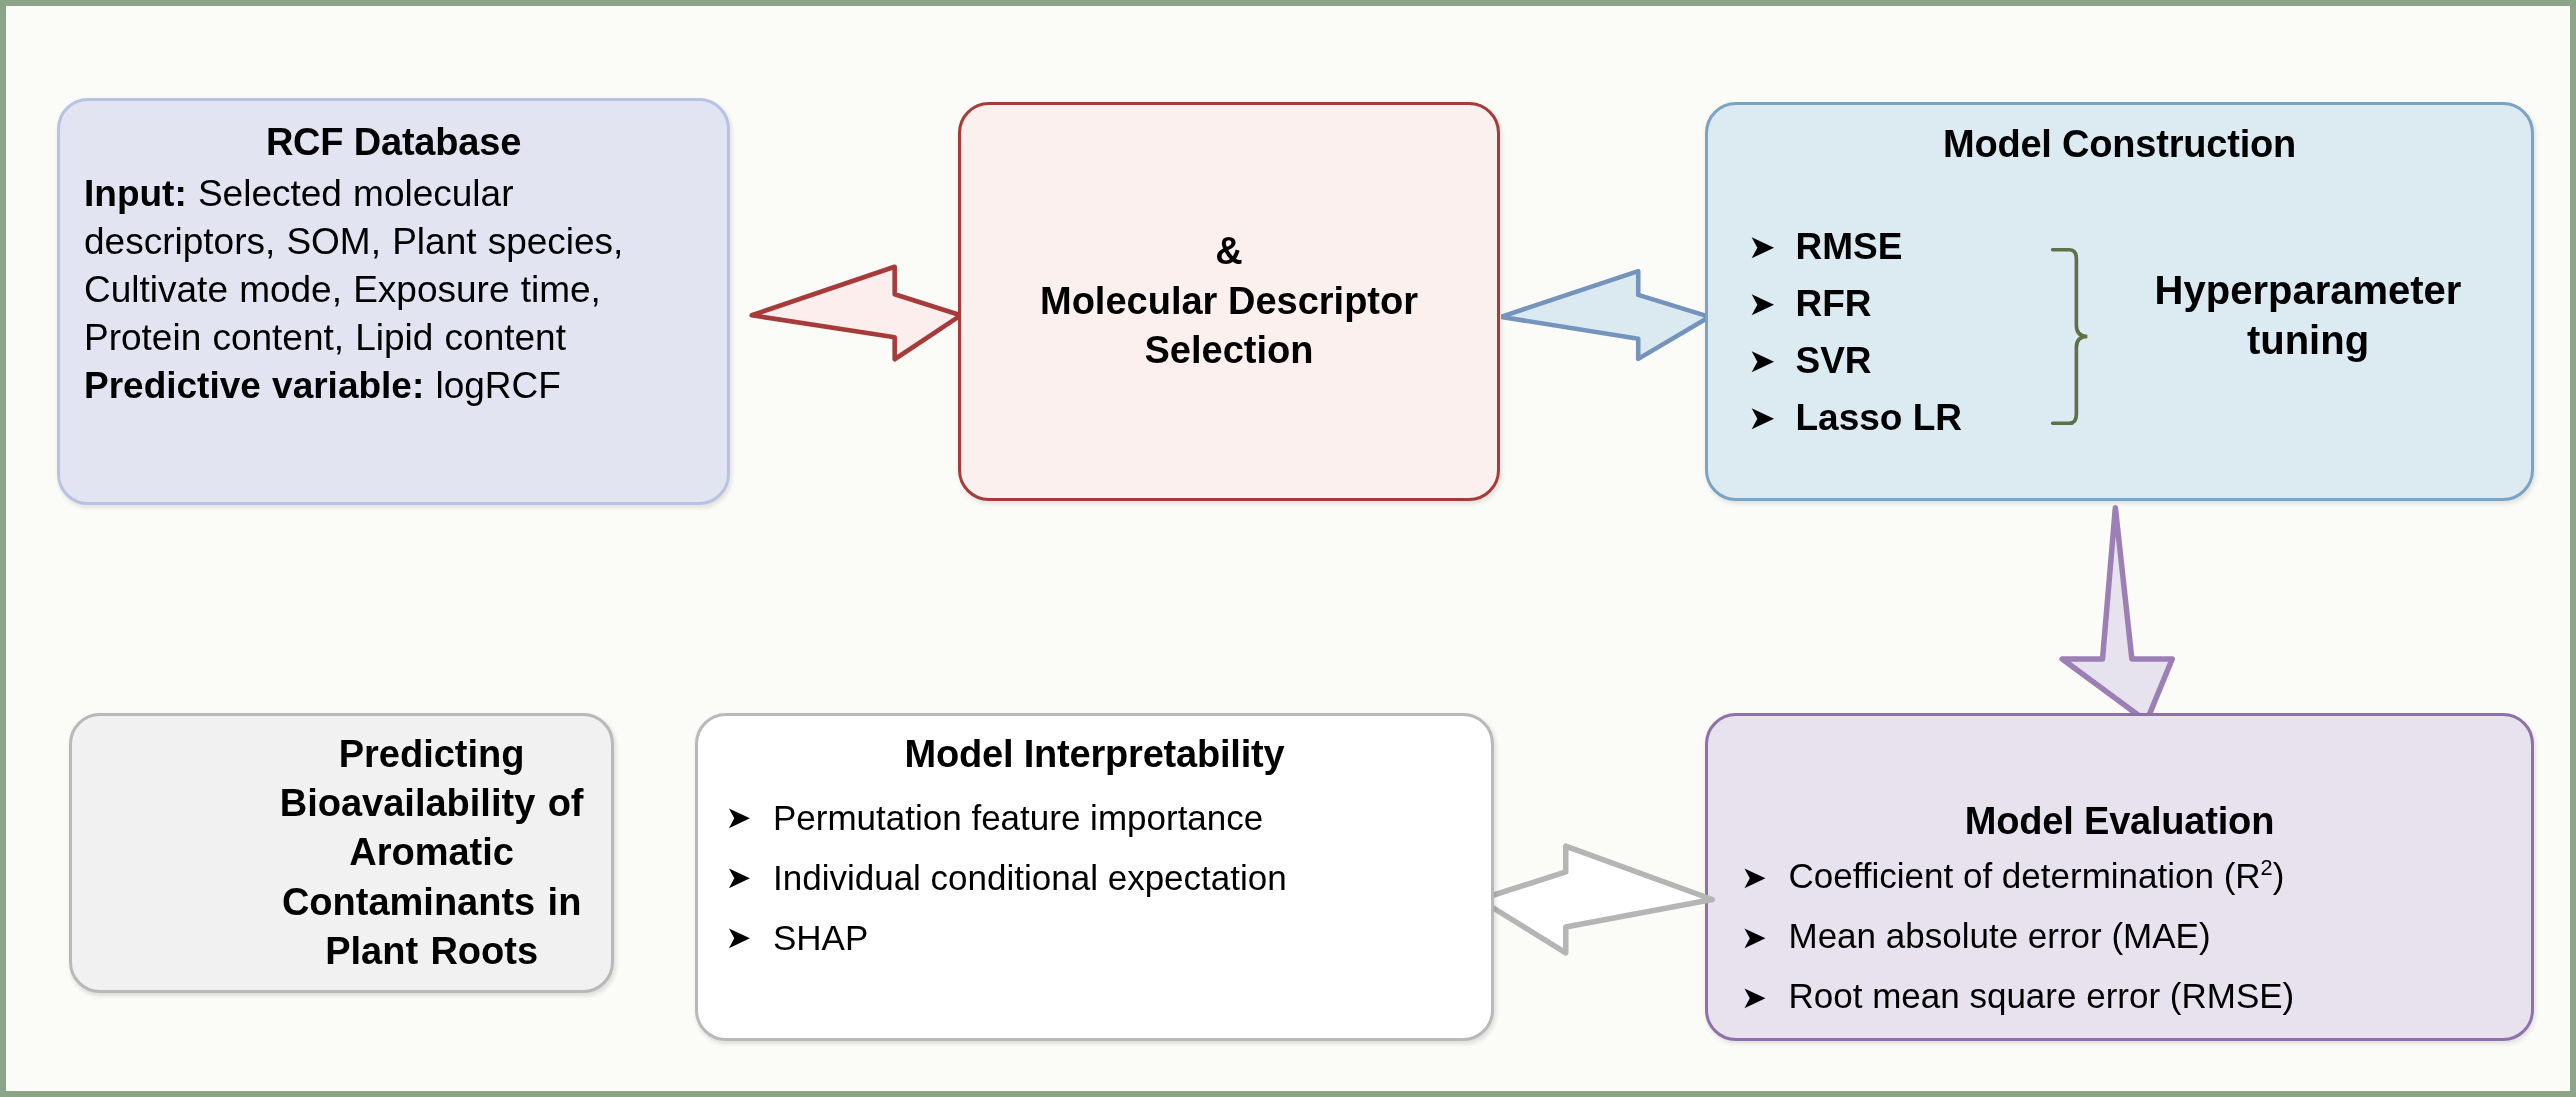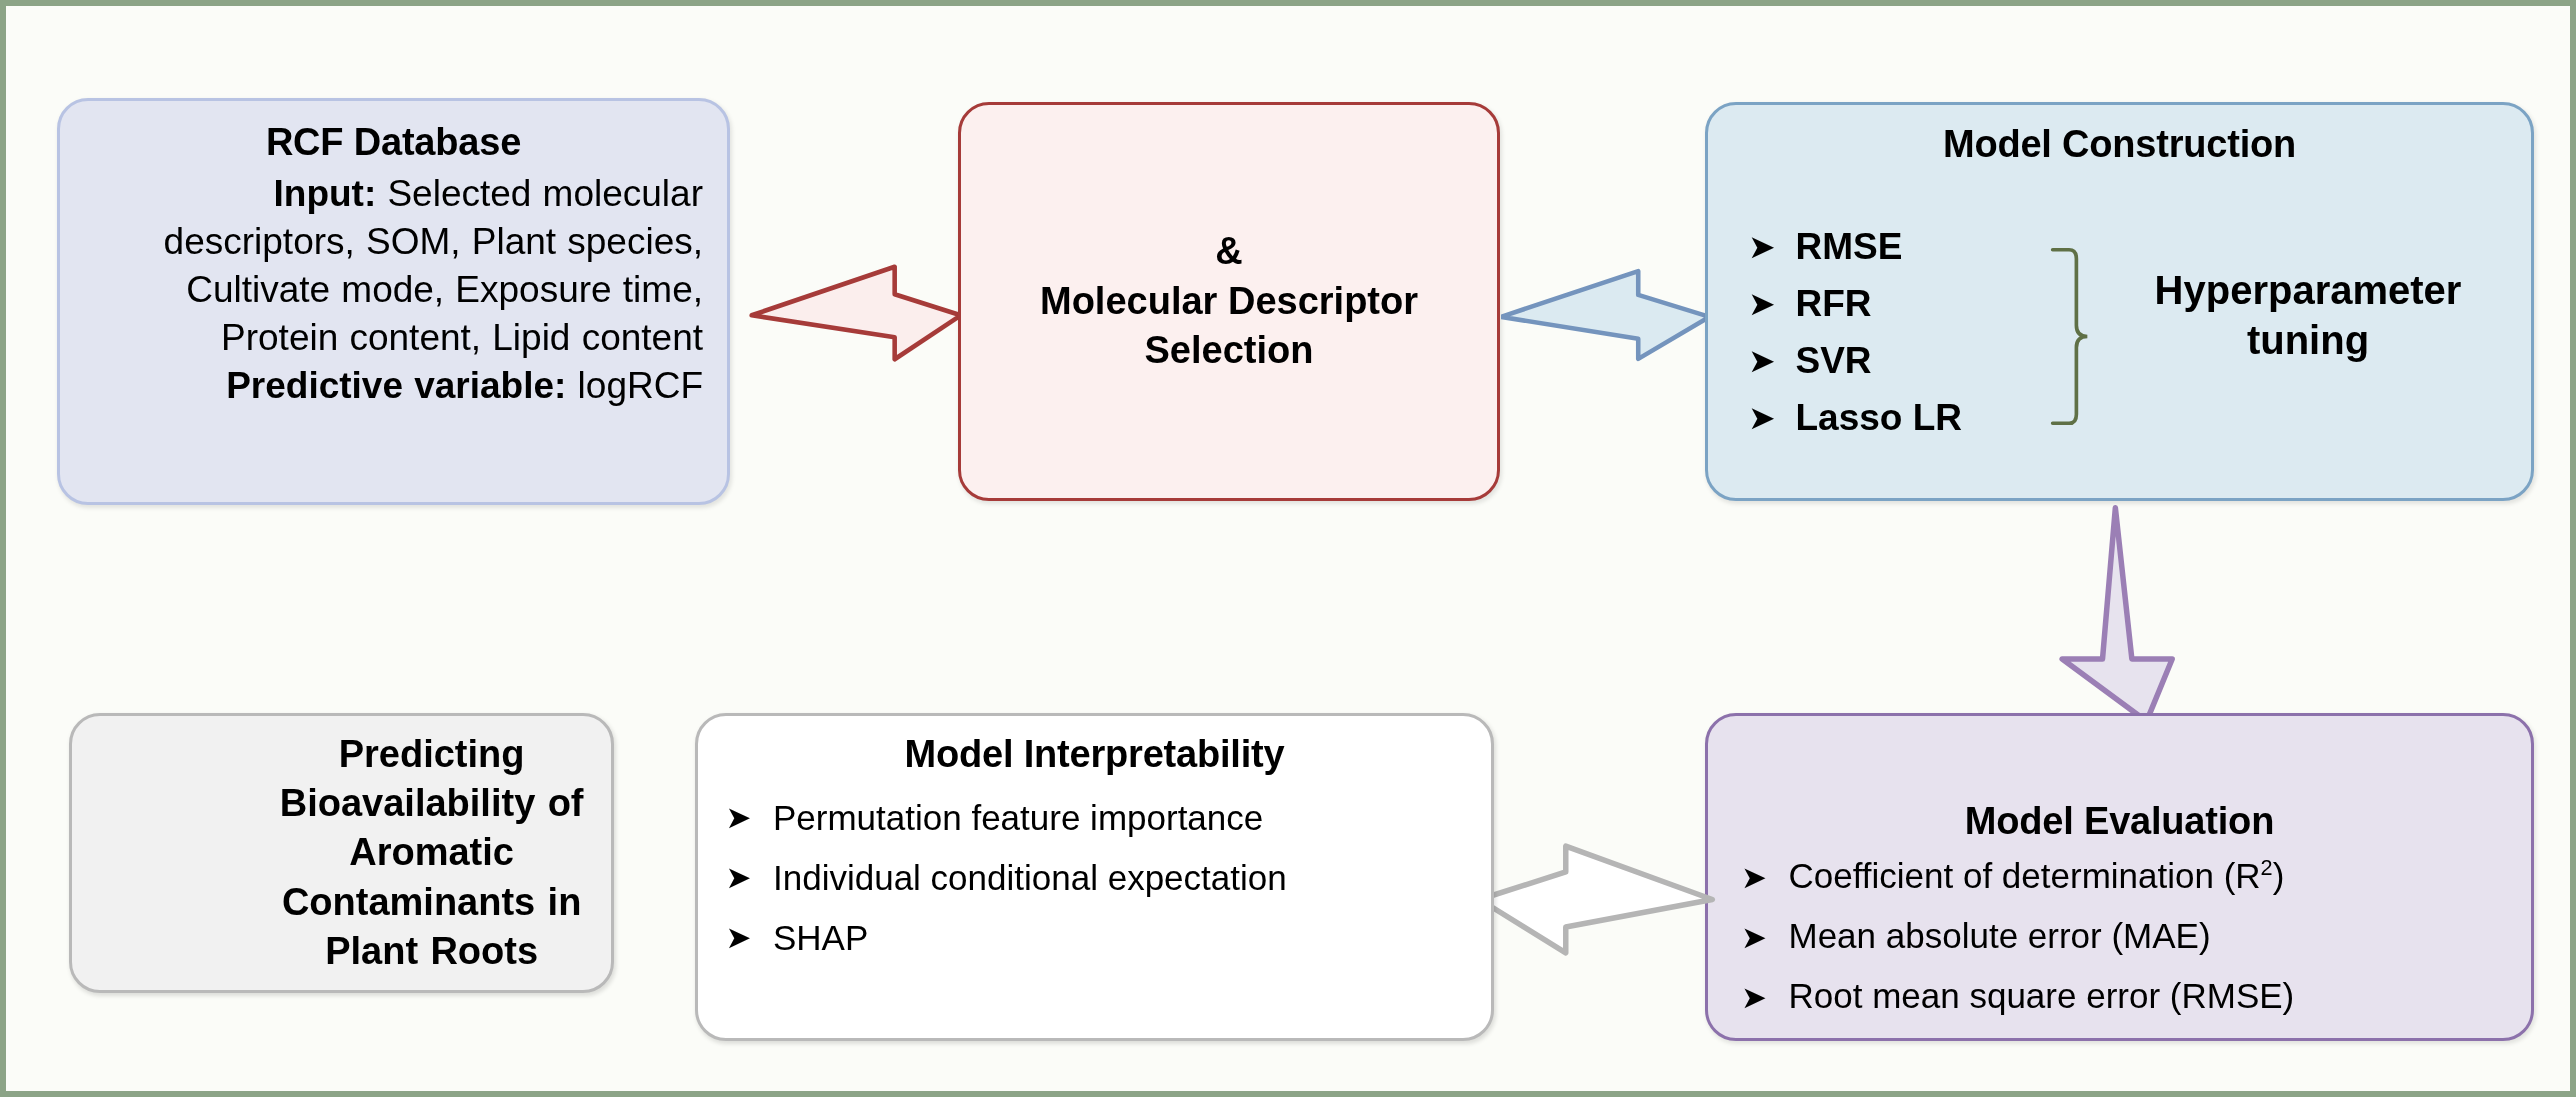--- a/index.html
+++ b/index.html
@@ -44,21 +44,21 @@
     background: #e2e5f1;
     border: 3.7px solid #b8c3e3;
     box-shadow: 1.8px 2.7px 4.6px rgba(0,0,0,0.10);
     padding: 20px 24px 26px 24px;
   }
   #box-database .box-title { font-size: 38px; margin-bottom: 5.5px; }
   .db-body {
     font-size: 37px;
     line-height: 1.30;
     color: #000;
-    text-align: right;
+    text-align: left;
     word-spacing: 0.9px;
   }
   .db-body b { font-weight: bold; }
 
   
   #box-preprocessing {
     left: 952px;
     top: 96px;
     width: 542px;
     height: 399px;

